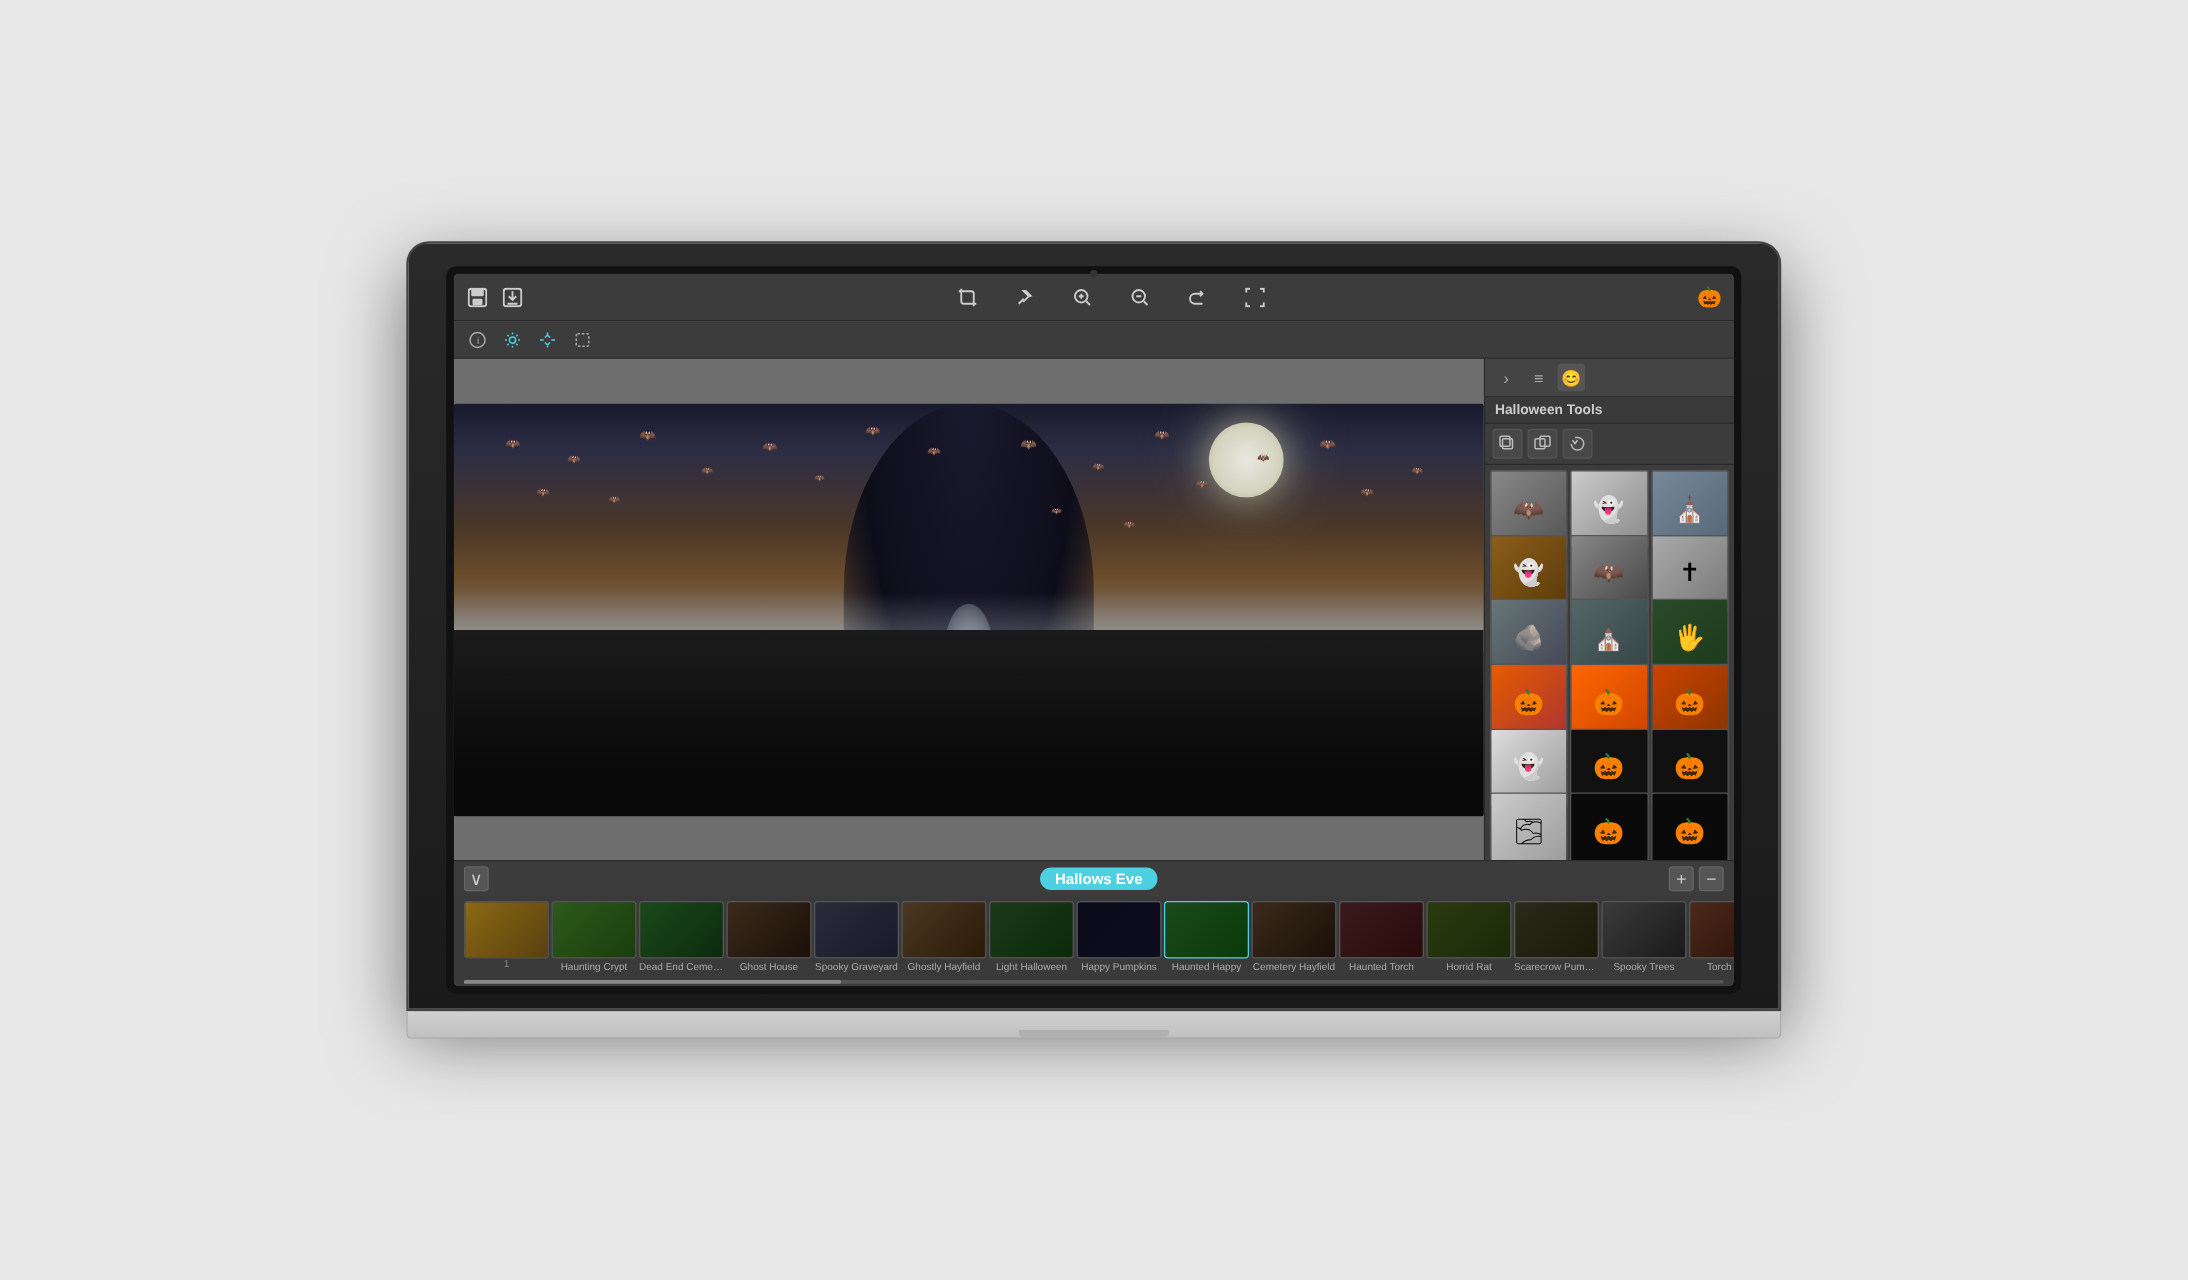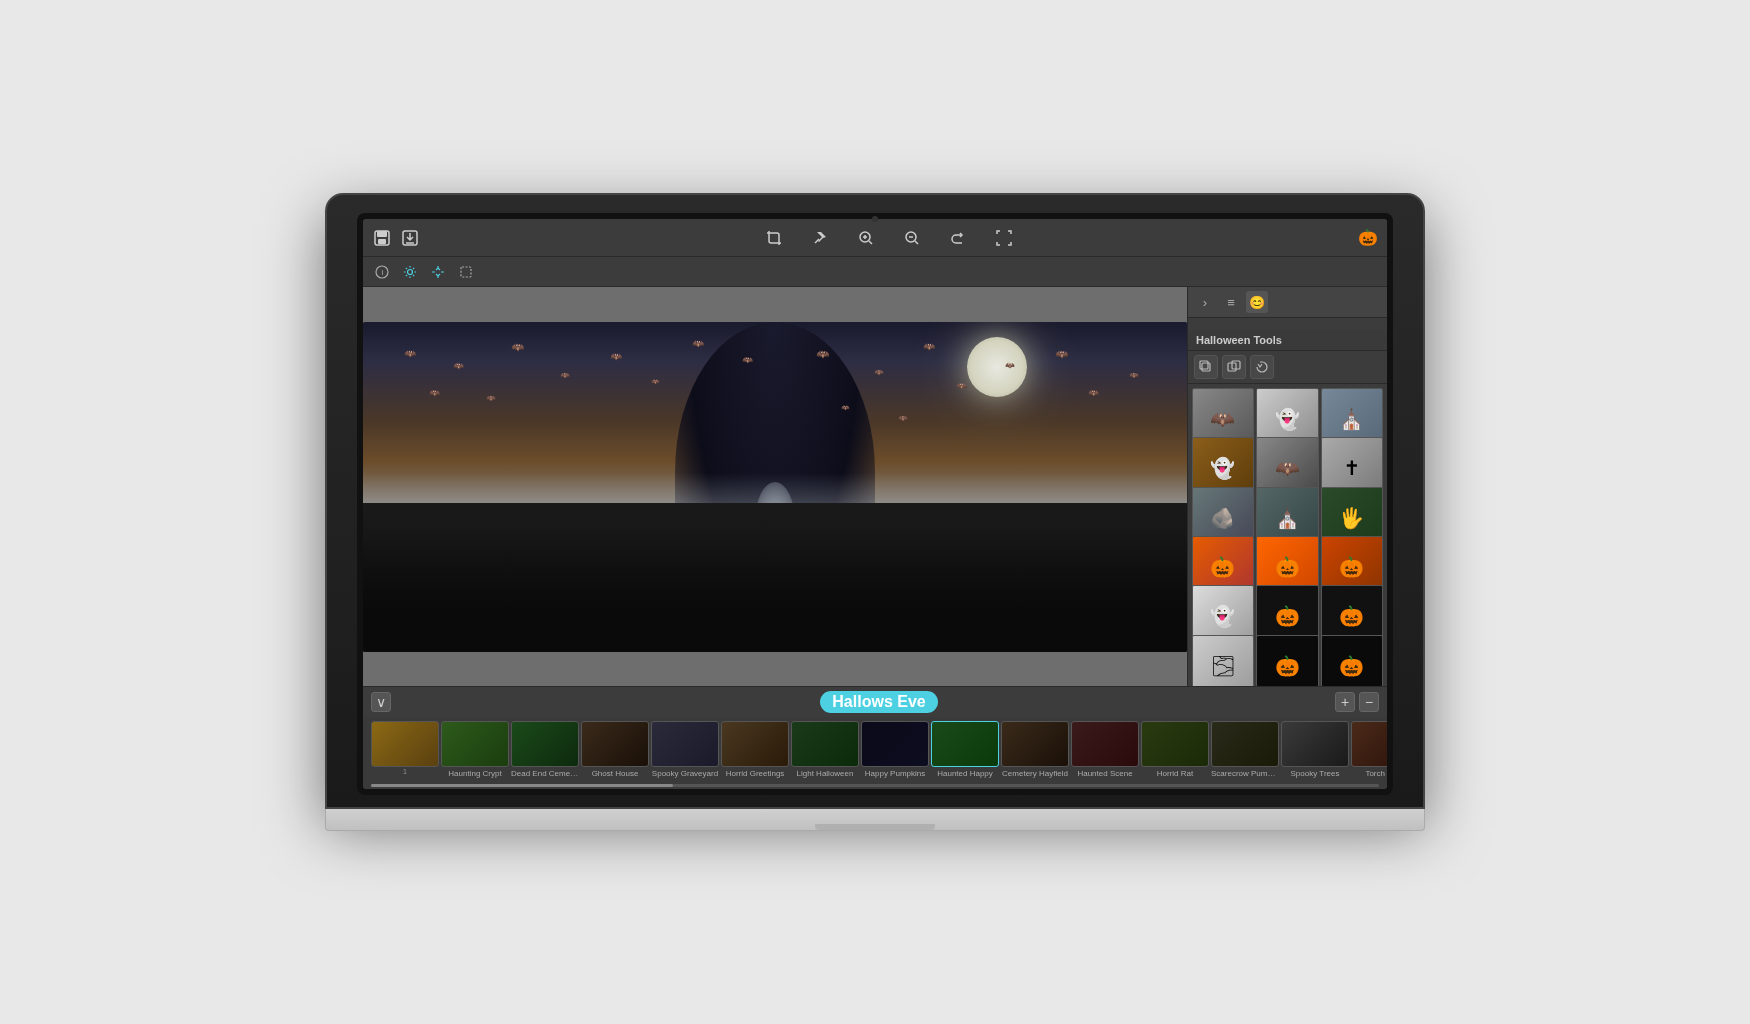--- a/index.html
+++ b/index.html
@@ -254,21 +254,20 @@
     .panel-title-bar {
       background: #3a3a3a;
       padding: 4px 8px;
       font-size: 11px;
       color: #ccc;
       font-weight: 600;
       border-bottom: 1px solid #2a2a2a;
       display: flex;
       align-items: flex-start;
       justify-content: space-between;
-      margin-top: 12px;
     }
 
     .panel-tools {
       display: flex;
       gap: 4px;
       padding: 4px 6px;
       border-bottom: 1px solid #2a2a2a;
     }
 
     .panel-tool-btn {
@@ -319,21 +318,21 @@
       justify-content: space-between;
       padding: 4px 8px;
       background: #3c3c3c;
     }
 
     .strip-label {
       background: #4dd0e1;
       color: #fff;
       padding: 2px 12px;
       border-radius: 12px;
-      font-size: 16px;
+      font-size: 12px;
       font-weight: 600;
       margin-left: 32px;
     }
 
     .strip-btn {
       width: 20px;
       height: 20px;
       border: 1px solid #666;
       background: #555;
       color: #ccc;
@@ -696,21 +695,21 @@
                   <div class="film-label">Ghost House</div>
                 </div>
                 <div class="film-item">
                   <div class="film-thumb thumb-5" style="display: flex; align-items: center; justify-content: center; font-size: 8px; color: rgba(255, 255, 255, 0.3);"></div>
                   <div class="film-number"></div>
                   <div class="film-label">Spooky Graveyard</div>
                 </div>
                 <div class="film-item">
                   <div class="film-thumb thumb-6" style="display: flex; align-items: center; justify-content: center; font-size: 8px; color: rgba(255, 255, 255, 0.3);"></div>
                   <div class="film-number"></div>
-                  <div class="film-label">Horrid Greetings</div>
+                  <div class="film-label">Ghostly Hayfield</div>
                 </div>
                 <div class="film-item">
                   <div class="film-thumb thumb-7" style="display: flex; align-items: center; justify-content: center; font-size: 8px; color: rgba(255, 255, 255, 0.3);"></div>
                   <div class="film-number"></div>
                   <div class="film-label">Light Halloween</div>
                 </div>
                 <div class="film-item">
                   <div class="film-thumb thumb-8" style="display: flex; align-items: center; justify-content: center; font-size: 8px; color: rgba(255, 255, 255, 0.3);"></div>
                   <div class="film-number"></div>
                   <div class="film-label">Happy Pumpkins</div>
@@ -721,21 +720,21 @@
                   <div class="film-label">Haunted Happy</div>
                 </div>
                 <div class="film-item">
                   <div class="film-thumb thumb-10" style="display: flex; align-items: center; justify-content: center; font-size: 8px; color: rgba(255, 255, 255, 0.3);"></div>
                   <div class="film-number"></div>
                   <div class="film-label">Cemetery Hayfield</div>
                 </div>
                 <div class="film-item">
                   <div class="film-thumb thumb-11" style="display: flex; align-items: center; justify-content: center; font-size: 8px; color: rgba(255, 255, 255, 0.3);"></div>
                   <div class="film-number"></div>
-                  <div class="film-label">Haunted Scene</div>
+                  <div class="film-label">Haunted Torch</div>
                 </div>
                 <div class="film-item">
                   <div class="film-thumb thumb-12" style="display: flex; align-items: center; justify-content: center; font-size: 8px; color: rgba(255, 255, 255, 0.3);"></div>
                   <div class="film-number"></div>
                   <div class="film-label">Horrid Rat</div>
                 </div>
                 <div class="film-item">
                   <div class="film-thumb thumb-13" style="display: flex; align-items: center; justify-content: center; font-size: 8px; color: rgba(255, 255, 255, 0.3);"></div>
                   <div class="film-number"></div>
                   <div class="film-label">Scarecrow Pumpkins</div>

